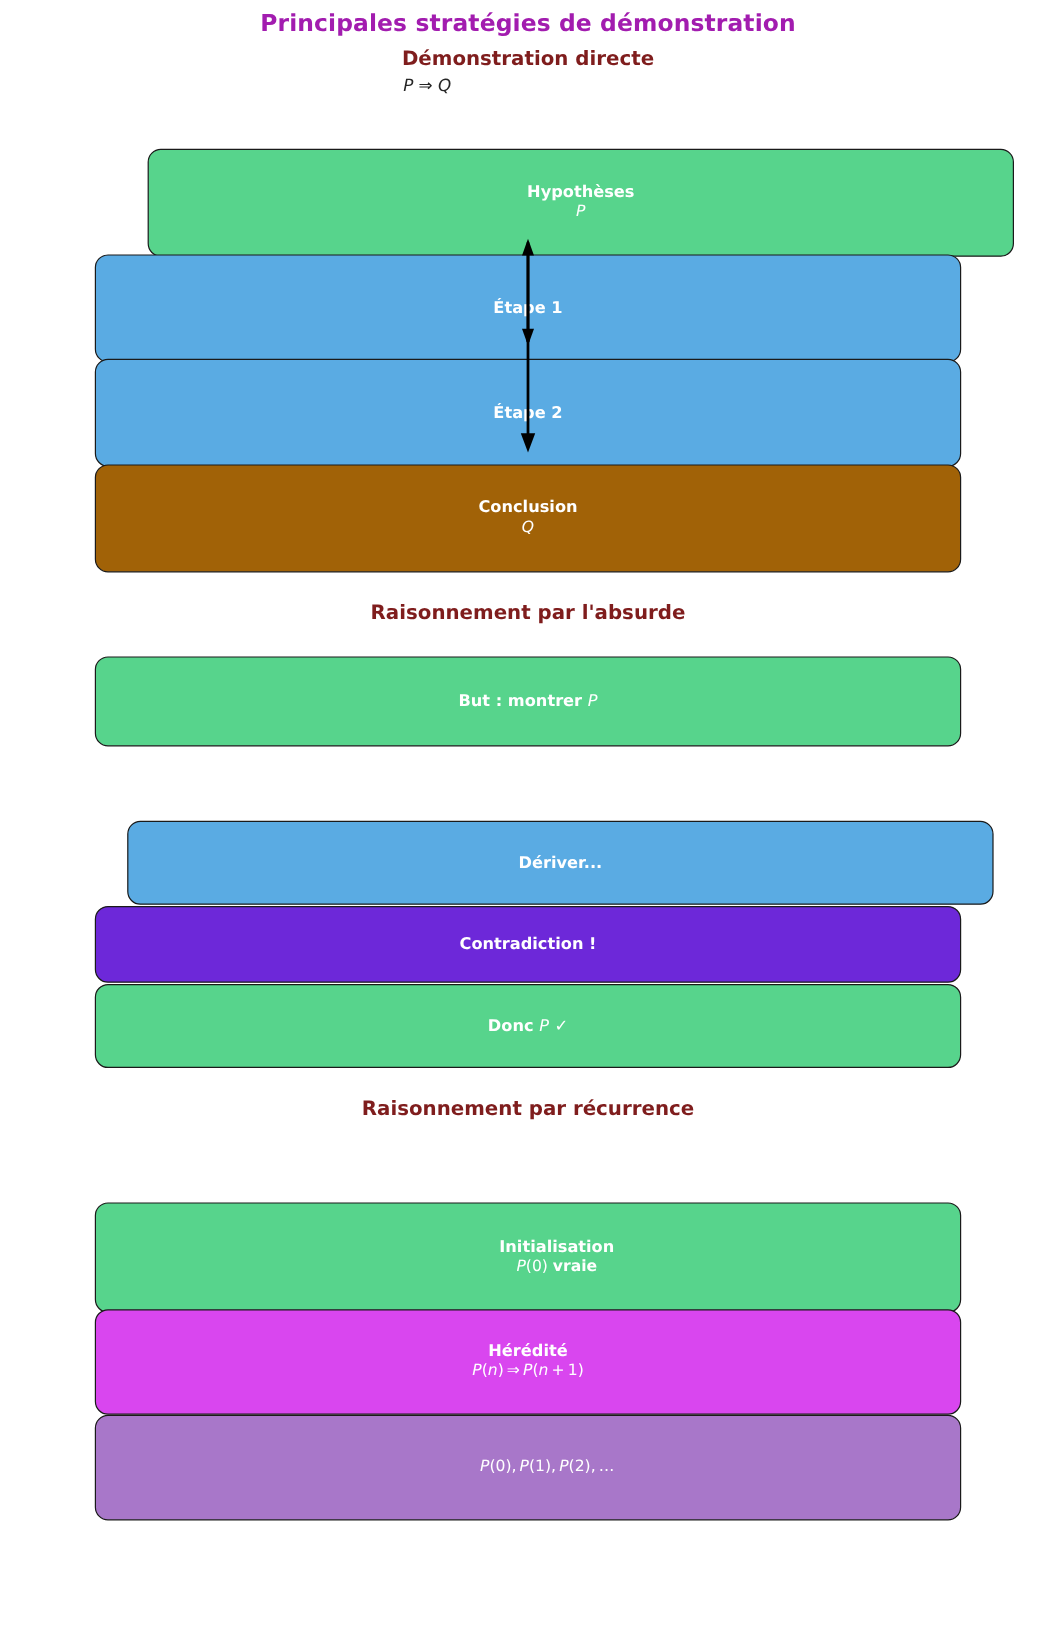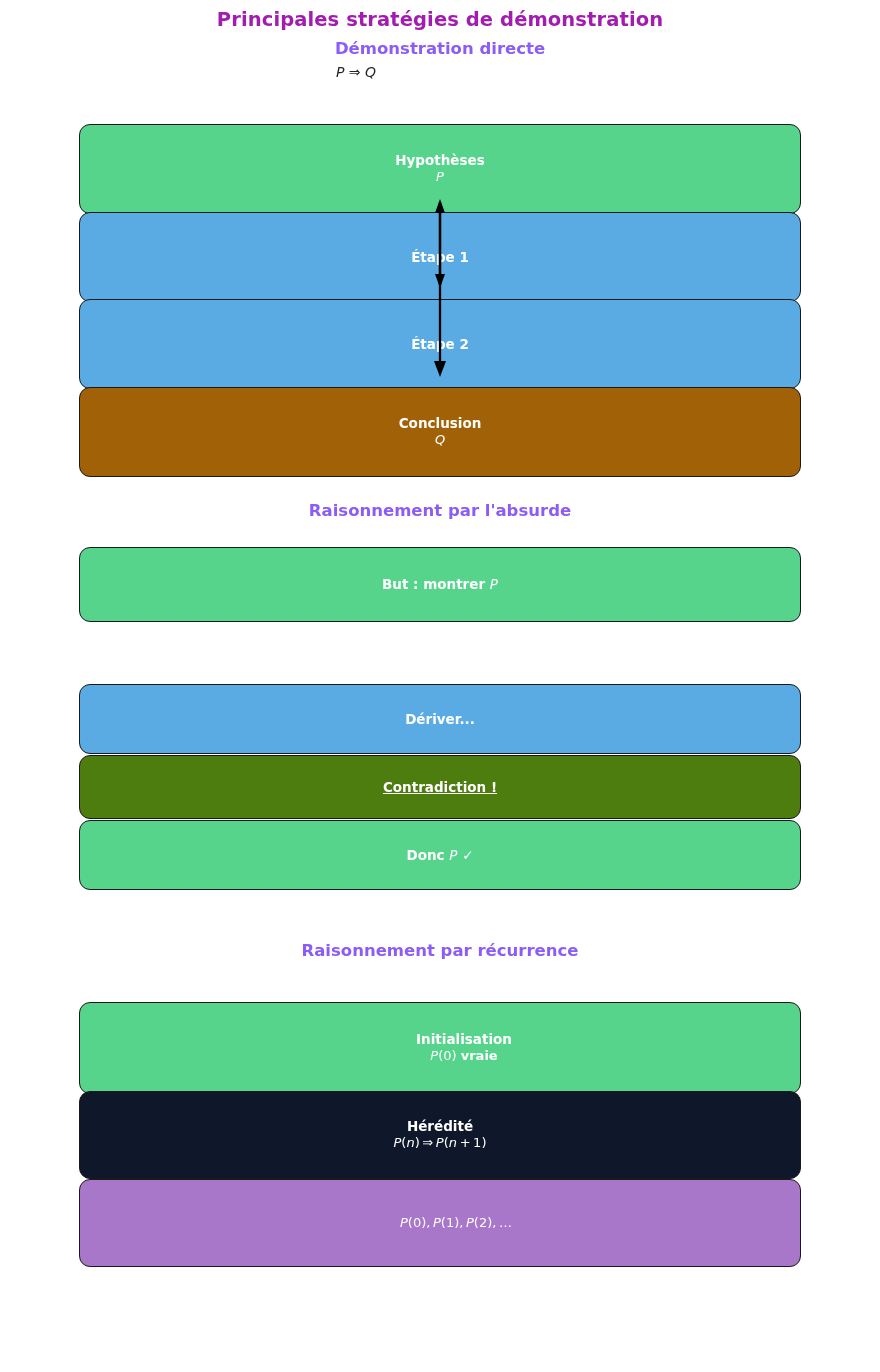--- a/index.html
+++ b/index.html
@@ -34,21 +34,21 @@
     letter-spacing: 0.1px;
     color: #a21caf;
   }
   .section-title {
     position: absolute;
     left: 0;
     width: 880px;
     text-align: center;
     font-size: 16.5px;
     font-weight: bold;
-    color: #8b5cf6;
+    color: #7f1d1d;
   }
   .formula-line {
     position: absolute;
     left: 0;
     width: 712px;
     text-align: center;
     font-size: 14px;
     color: #262626;
   }
 
@@ -96,21 +96,21 @@
 <body>
 
 <div class="canvas">
 
   <div class="suptitle" style="top:8px;">Principales stratégies de démonstration</div>
 
   <div class="section-title" style="top:39px;">Démonstration directe</div>
 
   <div class="formula-line" style="top:64px;"><em class="v">P ⇒ Q</em></div>
 
-  <div class="box" style="top:124px; height:90px; background:#57d48c;">
+  <div class="box" style="top:124px; height:90px; background:#57d48c;margin-left:44px;">
     <div class="label">Hypothèses</div>
     <div class="sub"><em class="v">P</em></div>
   </div>
 
   <div class="box" style="top:212px; height:90px; background:#5aabe3;">
     <div class="label">Étape 1</div>
   </div>
 
   <div class="box" style="top:299px; height:90px; background:#5aabe3;">
     <div class="label">Étape 2</div>
@@ -135,40 +135,40 @@
     </g>
   </svg>
 
   <div class="section-title" style="top:501px;">Raisonnement par l'absurde</div>
 
   <div class="box" style="top:547px; height:75px; background:#57d48c;">
     <div class="label">But&nbsp;: montrer <span class="math">P</span></div>
   </div>
 
 
-  <div class="box" style="top:684px; height:70px; background:#5aabe3;">
+  <div class="box" style="top:684px; height:70px; background:#5aabe3;margin-left:27px;">
     <div class="label">Dériver...</div>
   </div>
 
-  <div class="box" style="top:755px; height:64px; background:#4d7c0f;text-decoration:underline;">
+  <div class="box" style="top:755px; height:64px; background:#6d28d9;">
     <div class="label">Contradiction !</div>
   </div>
 
   <div class="box" style="top:820px; height:70px; background:#57d48c;justify-content:center;">
     <div class="label">Donc <span class="math">P</span> <span class="math">✓</span></div>
   </div>
 
-  <div class="section-title" style="top:941px;">Raisonnement par récurrence</div>
+  <div class="section-title" style="top:914px;">Raisonnement par récurrence</div>
 
   <div class="box" style="top:1002px; height:92px; background:#57d48c;padding-left:48px;">
     <div class="label">Initialisation</div>
     <div class="sub"><span class="math">P</span>(0)&nbsp;<b>vraie</b></div>
   </div>
 
-  <div class="box" style="top:1091px; height:88px; background:#0f172a;">
+  <div class="box" style="top:1091px; height:88px; background:#d946ef;">
     <div class="label">Hérédité</div>
     <div class="sub"><span class="math">P</span>(<span class="math">n</span>) ⇒ <span class="math">P</span>(<span class="math">n</span> + 1)</div>
   </div>
 
   <div class="box" style="top:1179px; height:88px; background:#a877c9;padding-left:32px;">
     <div class="sub"><span class="math">P</span>(0), <span class="math">P</span>(1), <span class="math">P</span>(2), …</div>
   </div>
 
 
 </div>

